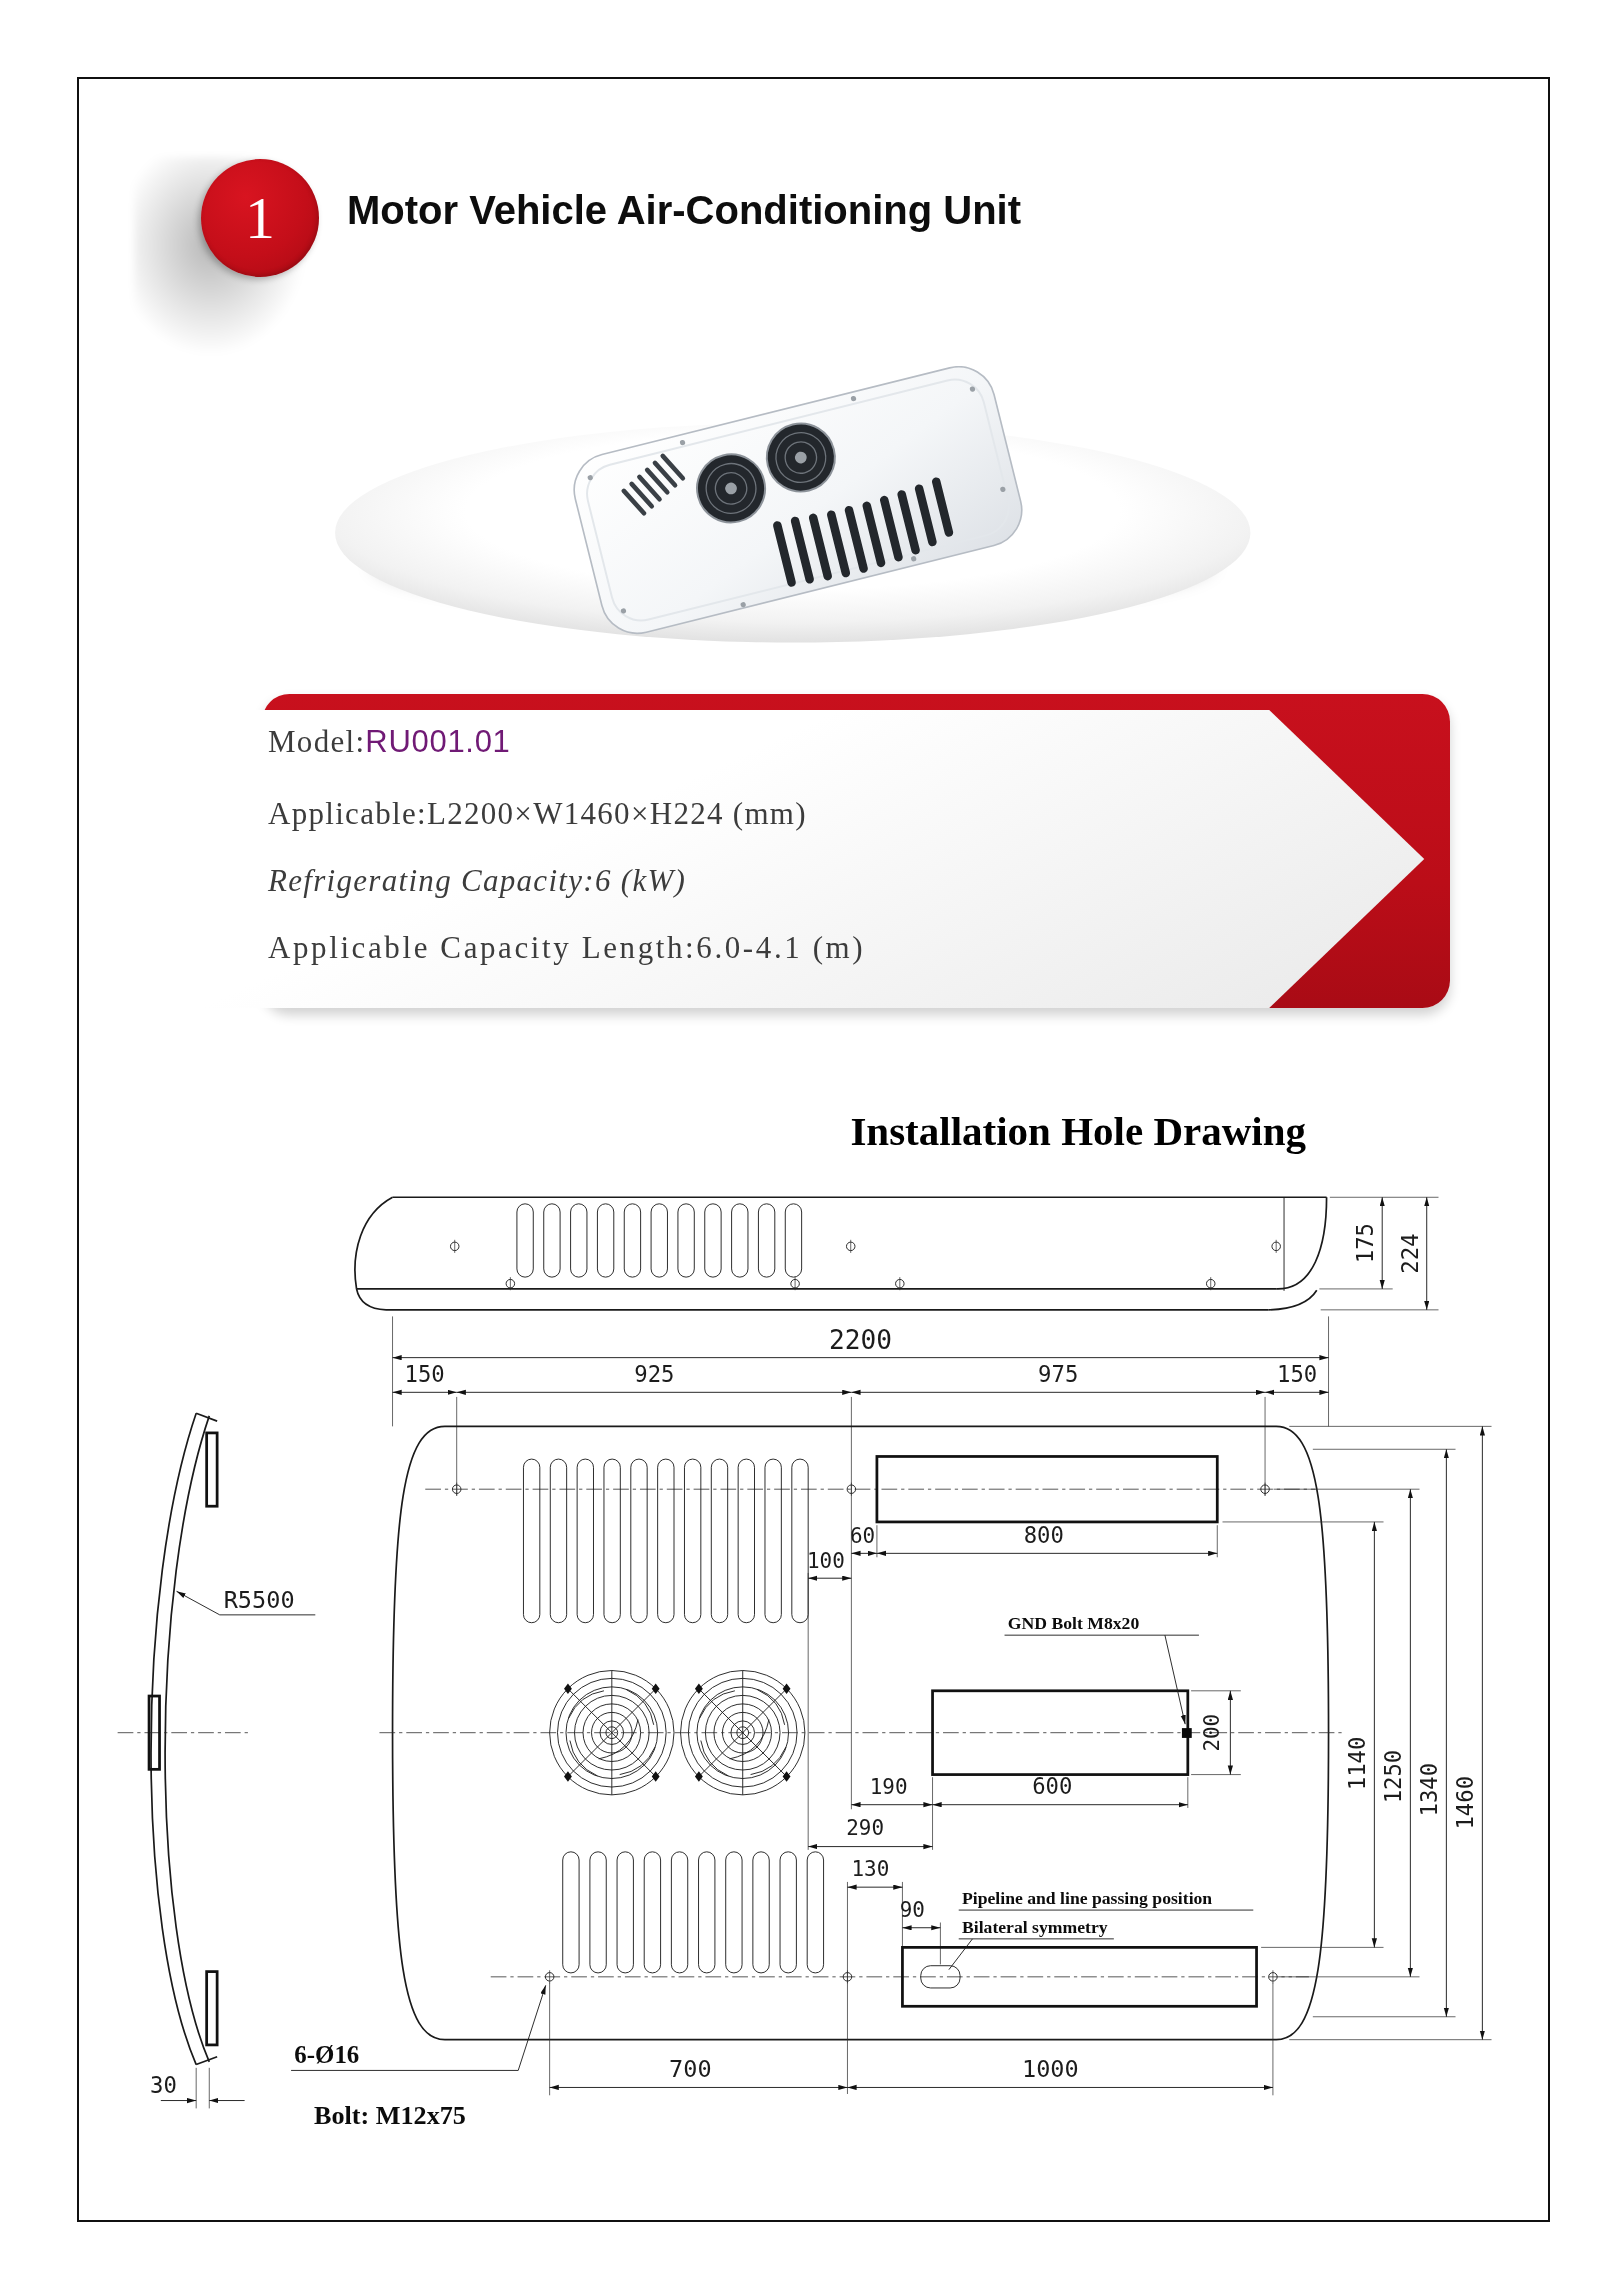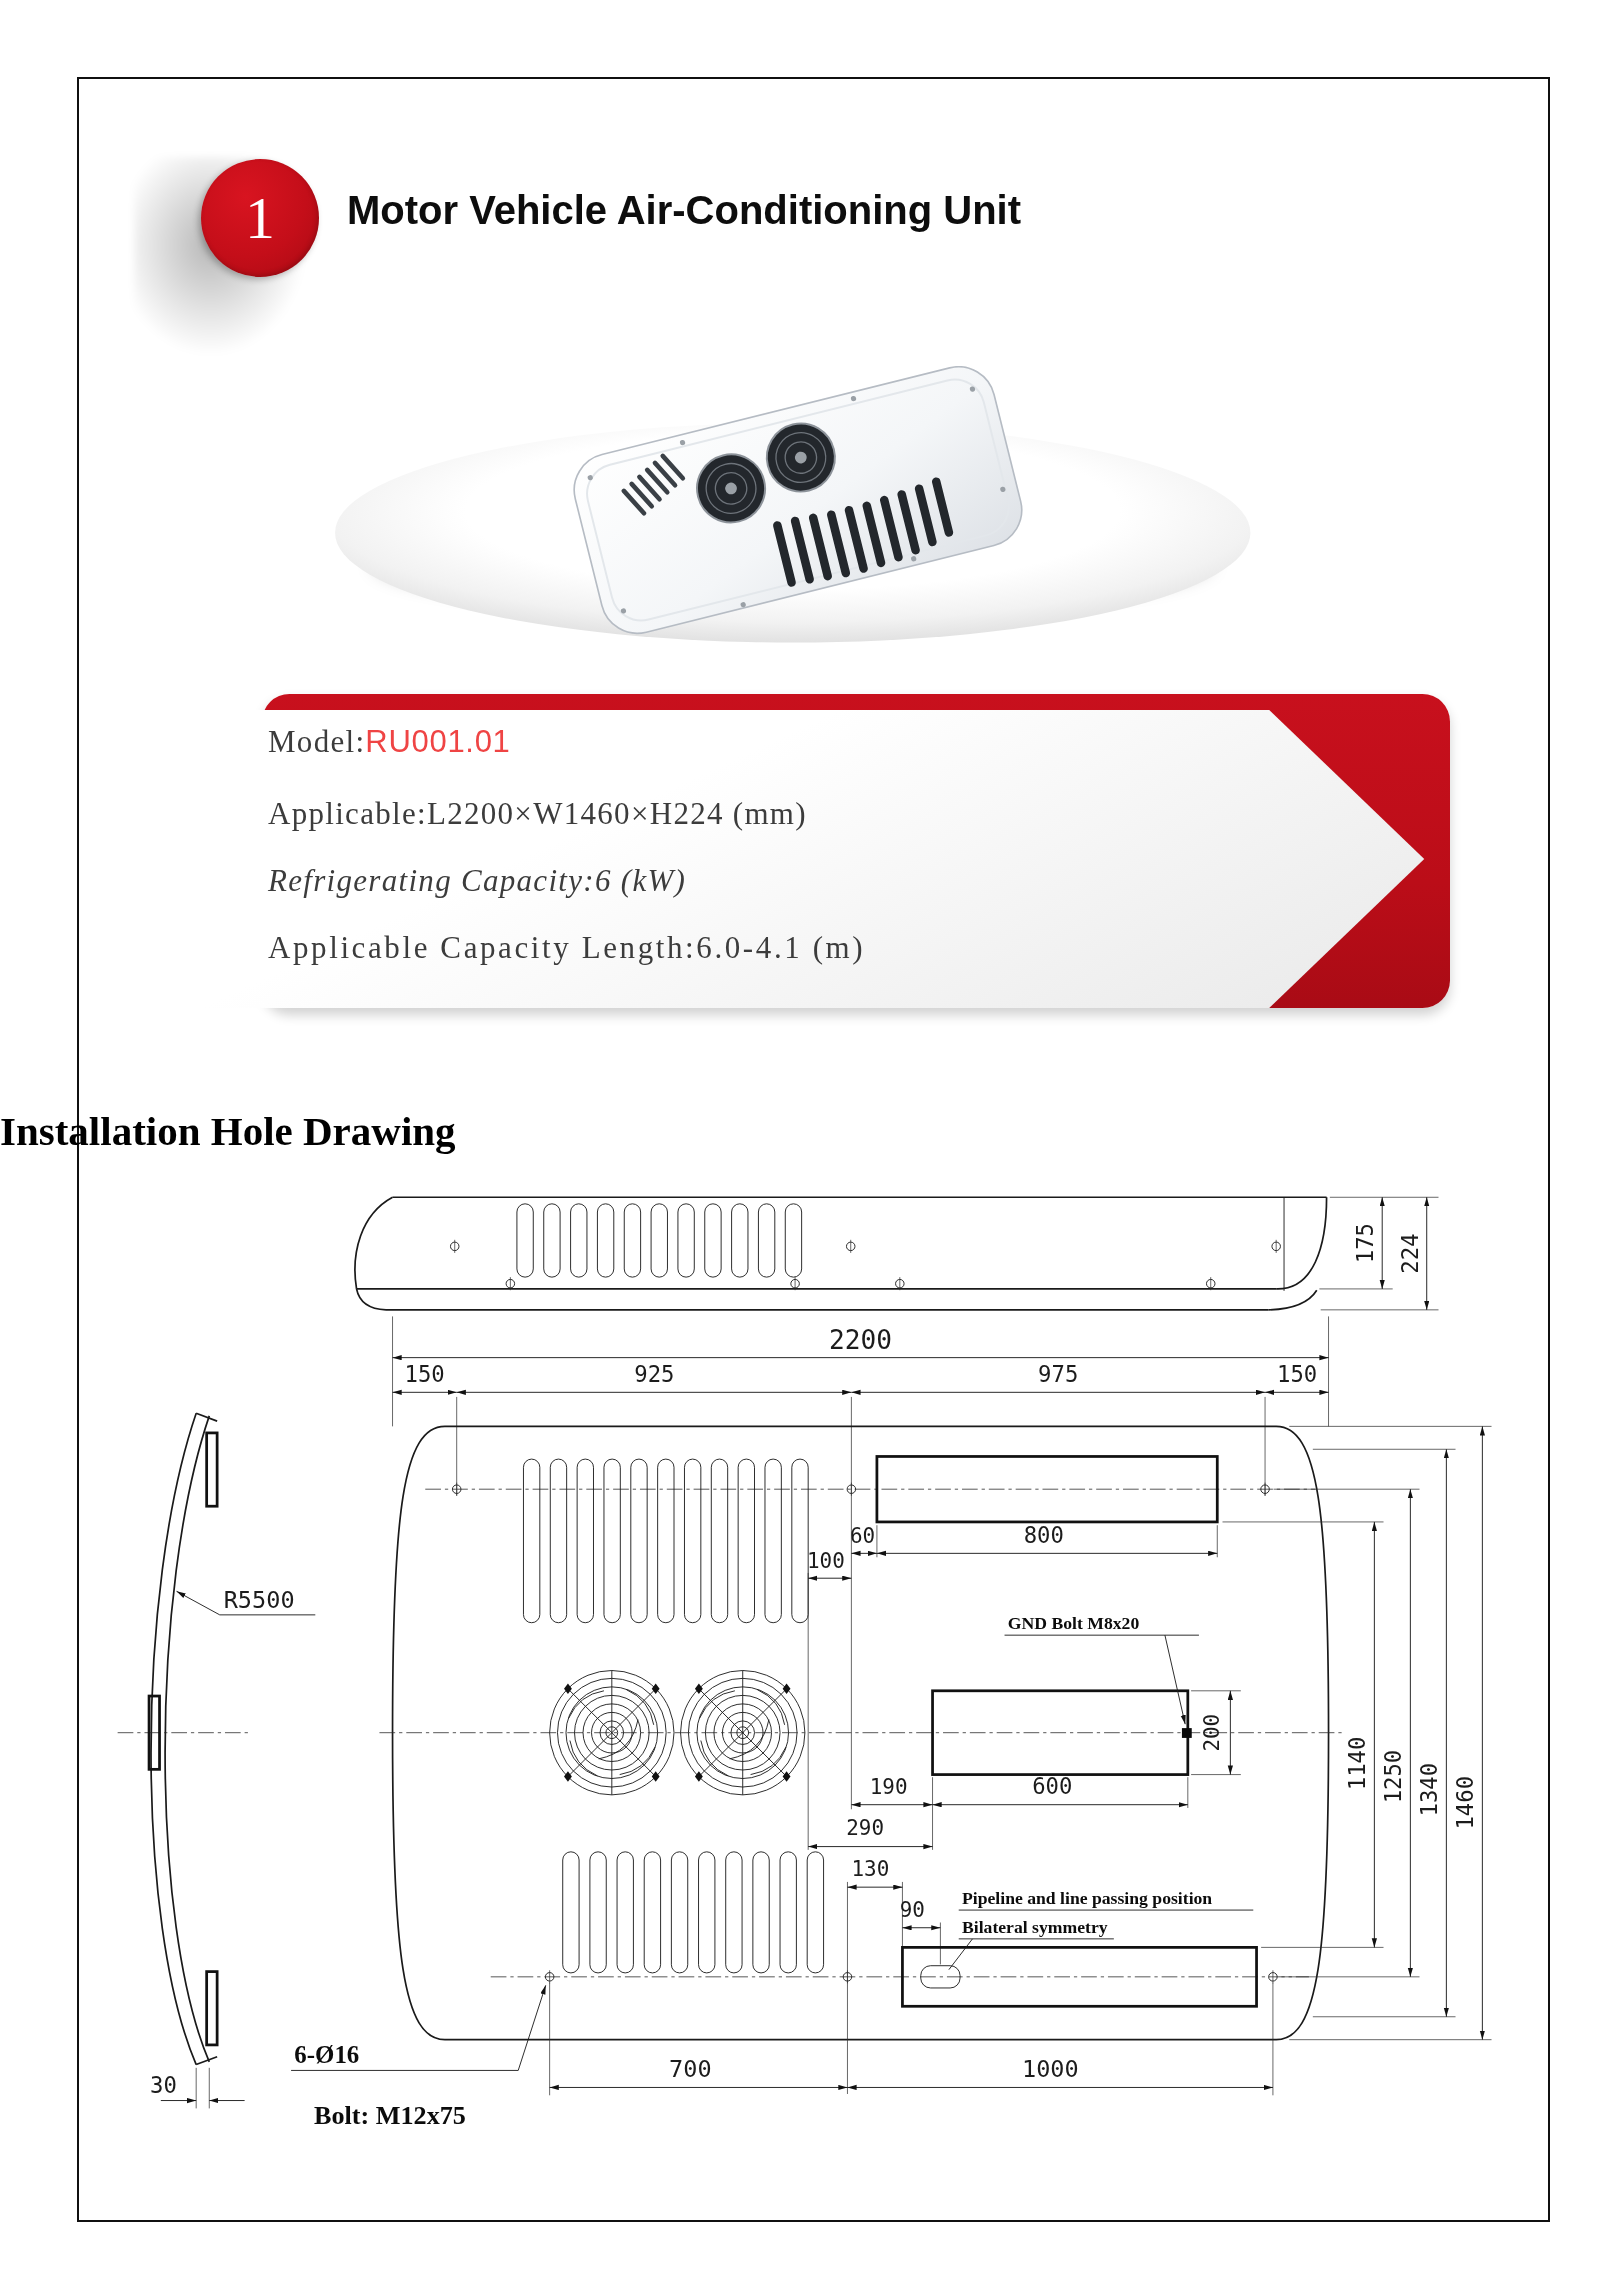--- a/index.html
+++ b/index.html
@@ -23,24 +23,24 @@
   
   #spec-red{position:absolute;left:262px;top:694px;width:1188px;height:314px;border-radius:27.5px;
     background:linear-gradient(180deg,#c8101d 0%,#bb0d18 60%,#a90b15 100%);
     box-shadow:0 6.5px 11.8px rgba(0,0,0,.18);}
   #spec-white{position:absolute;left:178px;top:710px;width:1250px;height:298px;
     background:linear-gradient(155deg,#ffffff 35%,#f3f3f3 70%,#e9e9e9 100%);
     clip-path:polygon(0 0, 87.3% 0, 99.7% 50%, 87.3% 100%, 0 100%);
     filter:drop-shadow(-3.9px 5.2px 6.5px rgba(0,0,0,.22));}
   .spec-line{position:absolute;left:268px;height:39px;display:flex;align-items:center;
     font-family:"Liberation Serif",serif;font-size:31px;color:#3c3c3c;letter-spacing:1.3px;}
-  .spec-line .val-sans{font-family:"Liberation Sans",sans-serif;color:#ef4444;letter-spacing:0.7px;}
+  .spec-line .val-sans{font-family:"Liberation Sans",sans-serif;color:#701a75;letter-spacing:0.7px;}
   #spec-l1{top:722px;} #spec-l2{top:794px;} #spec-l3{top:861px;font-style:italic;} #spec-l4{top:928px;letter-spacing:2.6px;}
   
-  #drawing-title{position:absolute;left:0;top:1107px;width:1306px;text-align:left;
+  #drawing-title{position:absolute;left:0;top:1107px;width:1306px;text-align:right;
     font-family:"Liberation Serif",serif;font-weight:bold;font-size:41px;color:#000;}
   
   #tech{position:absolute;left:98px;top:1171px;width:1440px;height:982px;}
   
   .outline{fill:none;stroke:#1a1a1a;stroke-width:2.6;}
   .thin{fill:none;stroke:#1a1a1a;stroke-width:1.4;}
   .thick{fill:none;stroke:#111;stroke-width:4.2;}
   .ext{fill:none;stroke:#2c2c2c;stroke-width:1.1;}
   .dim{fill:none;stroke:#161616;stroke-width:1.4;}
   .cdash{fill:none;stroke:#2a2a2a;stroke-width:1.2;stroke-dasharray:24 6 5 6;}

